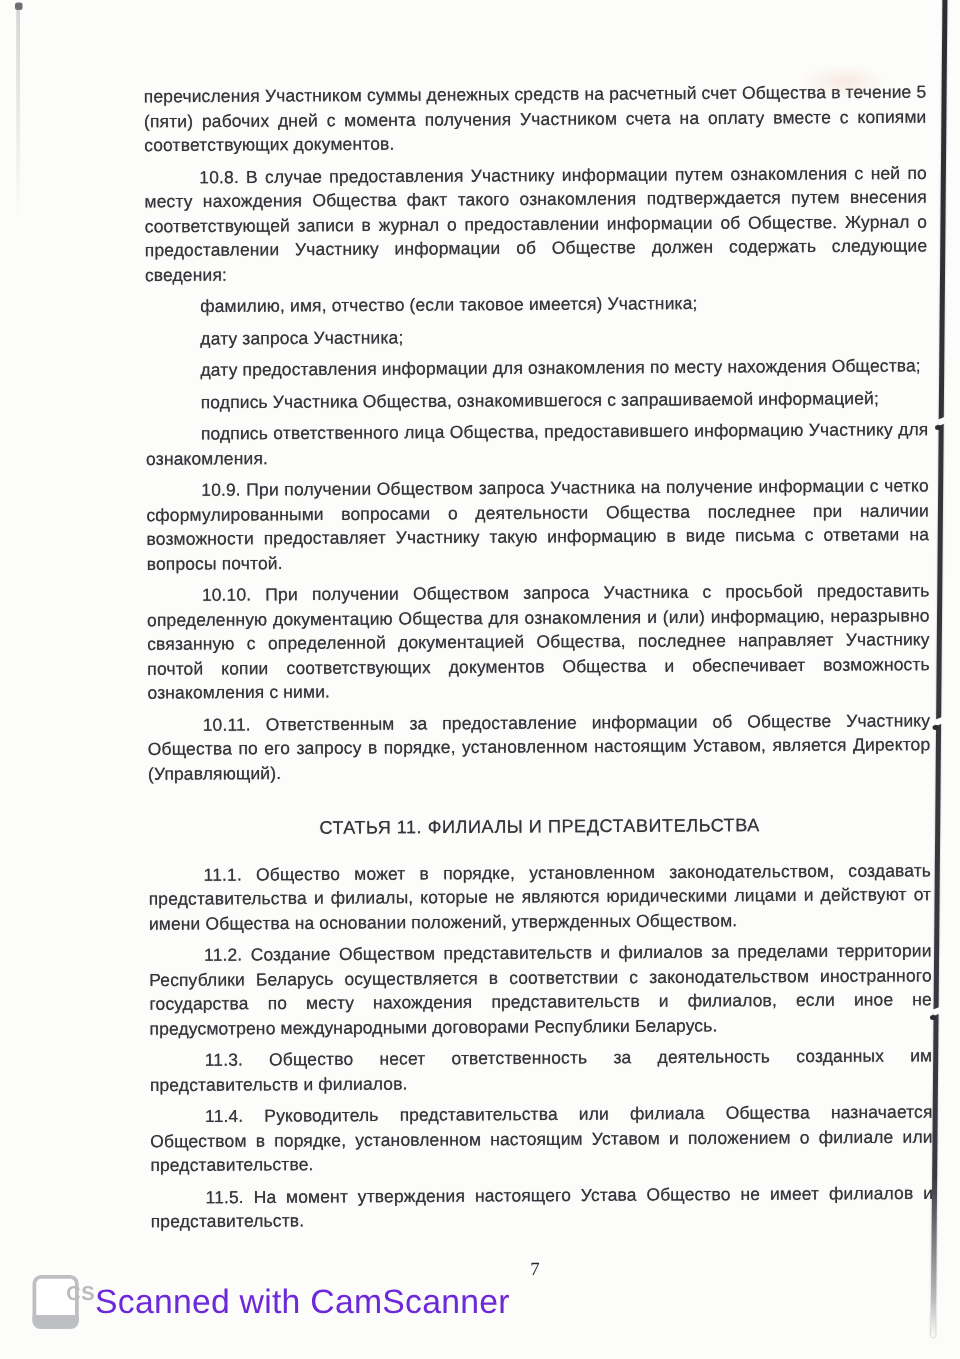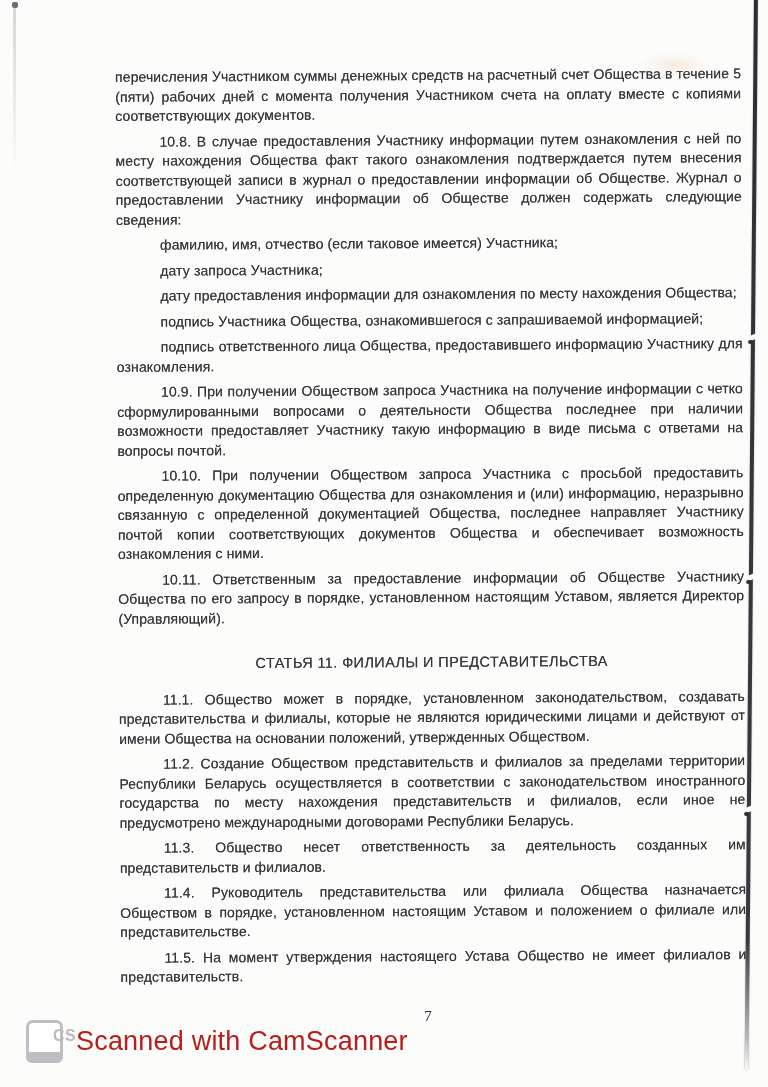--- a/index.html
+++ b/index.html
@@ -71,21 +71,21 @@
     margin-left: 24px;
   }
   .cs-badge .cs-strip {
     position: absolute; left: -3px; right: -3px; bottom: -3px;
     height: 11px;
     background: #bdbfc2;
     border-radius: 1px 1px 6px 6px;
   }
   .wm-text {
     font-size: 27px;
-    color: #b91c1c;
+    color: #6d28d9;
     letter-spacing: 0.2px;
     white-space: nowrap;
   }
   
   .edge-line {
     position: absolute;
     left: 754px; top: -8px;
     width: 4px; height: 1078px;
     background: linear-gradient(
       to bottom,

